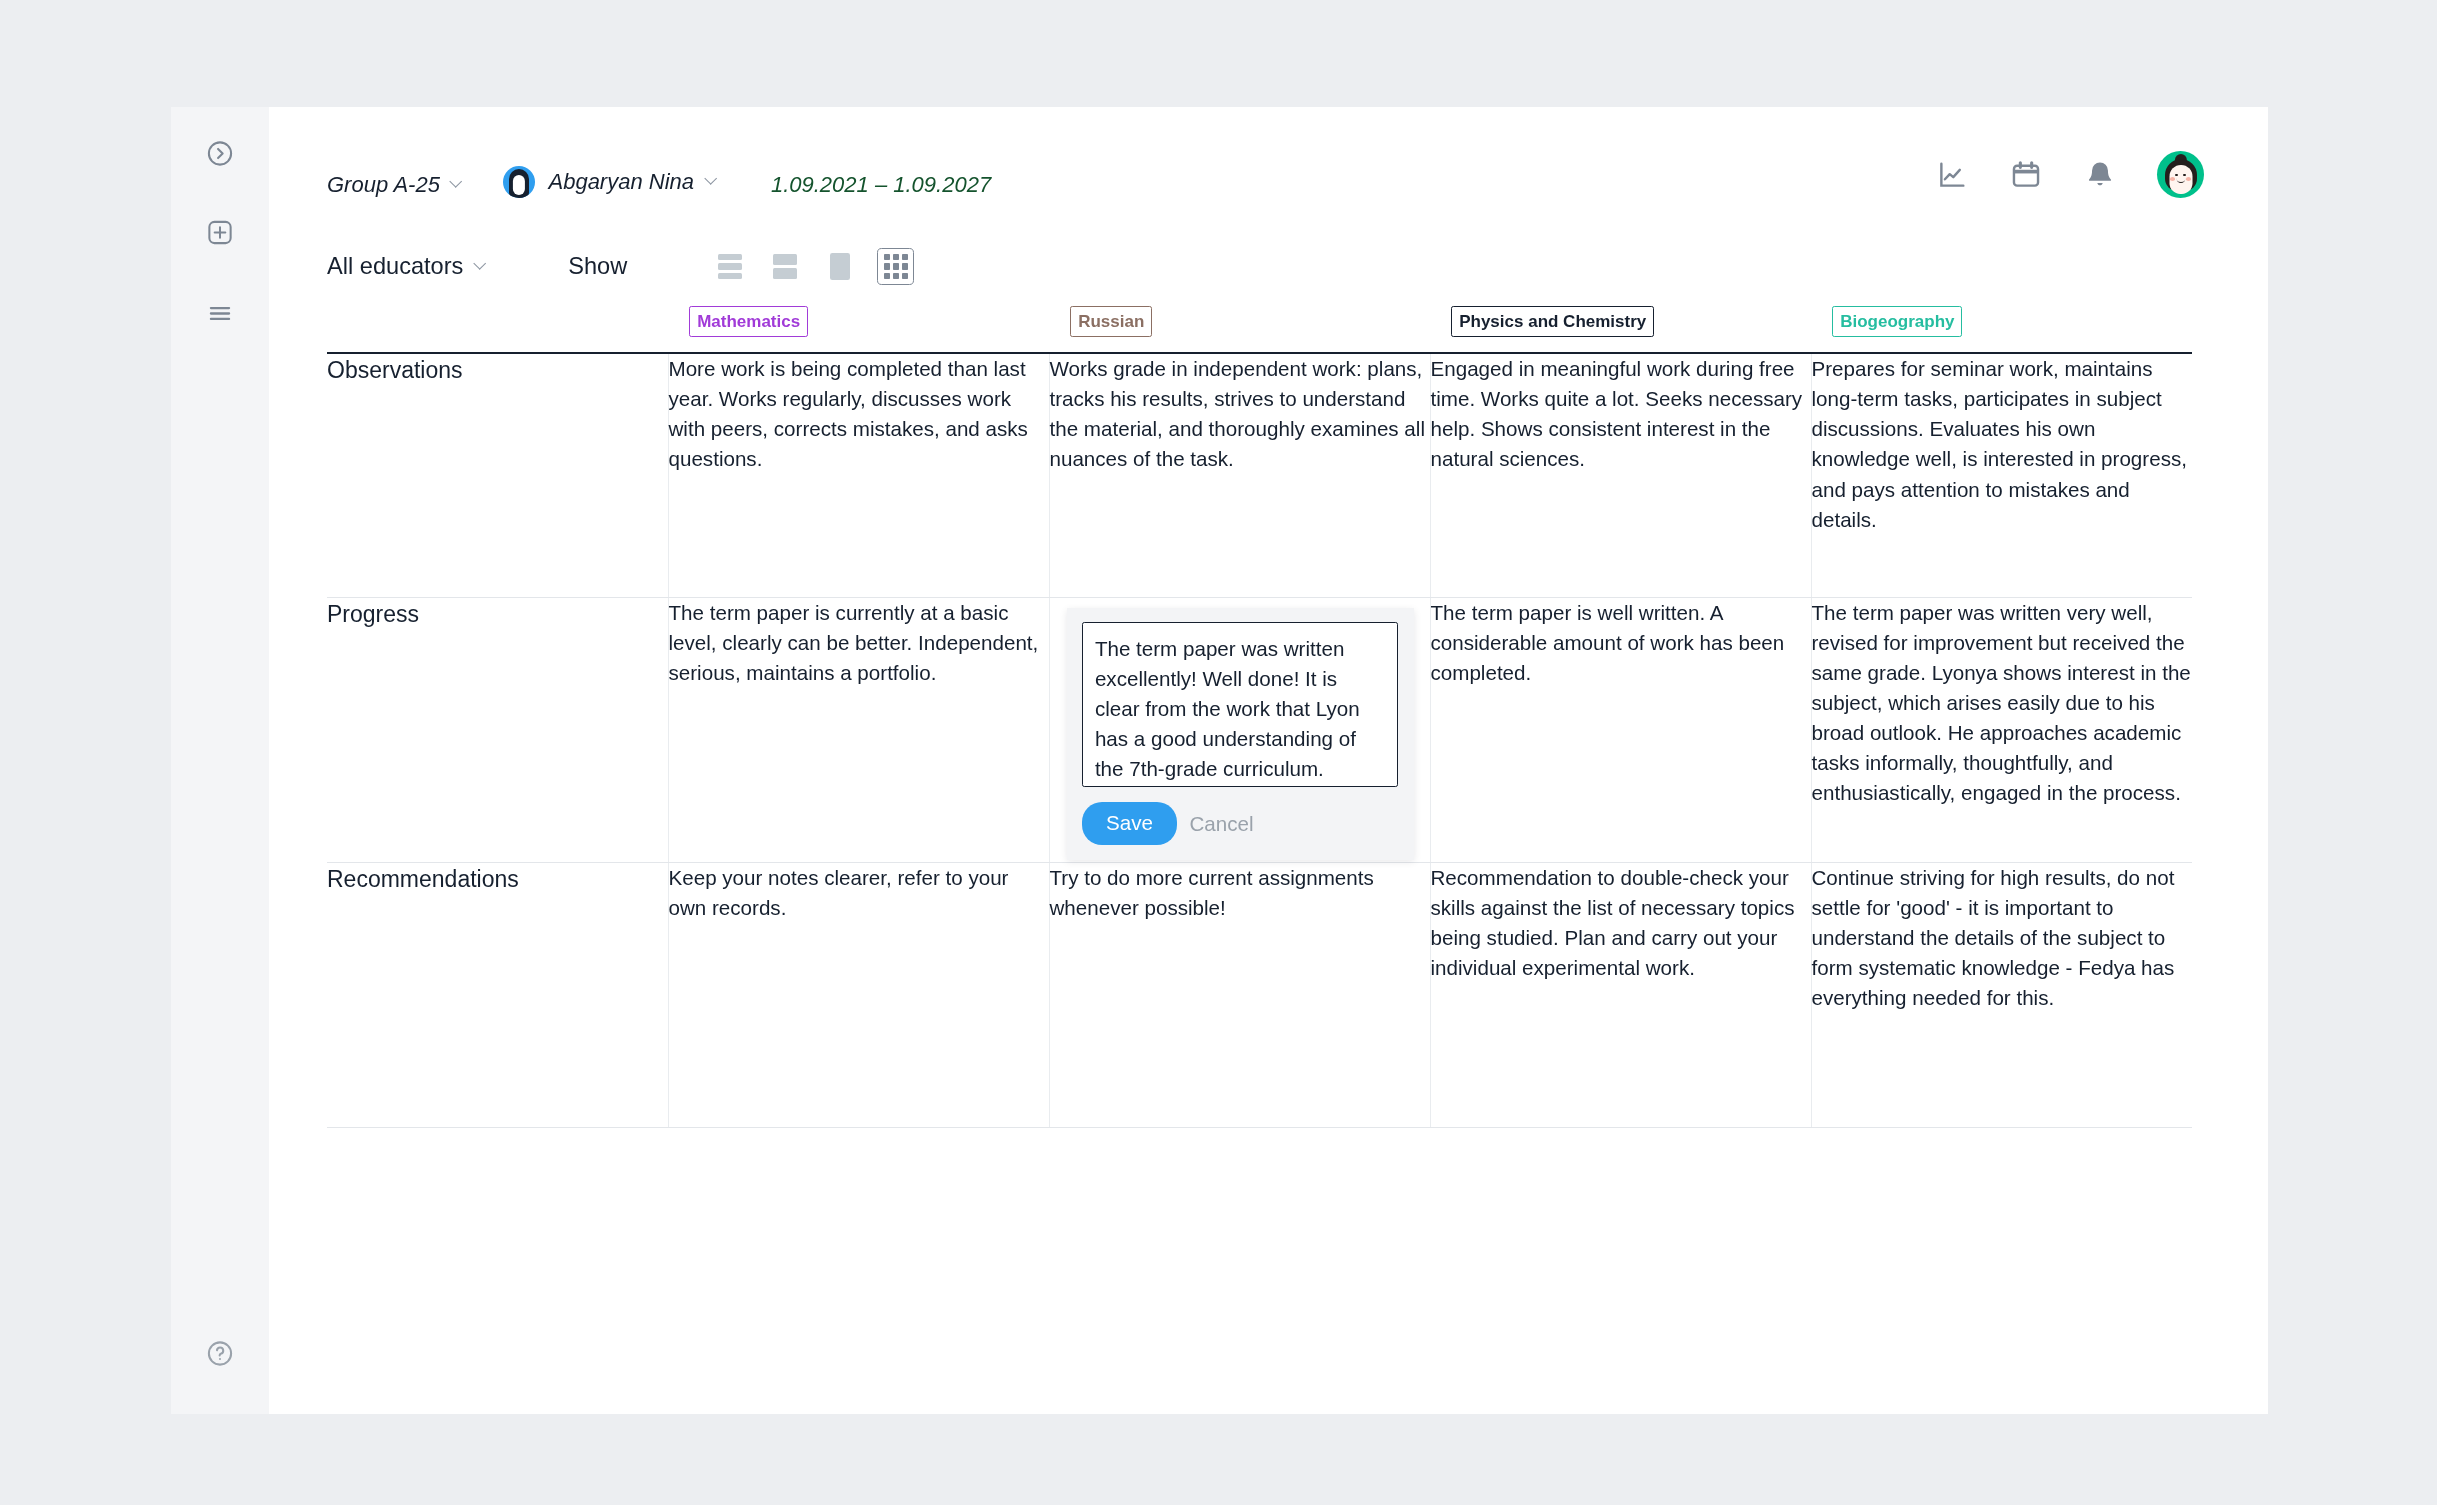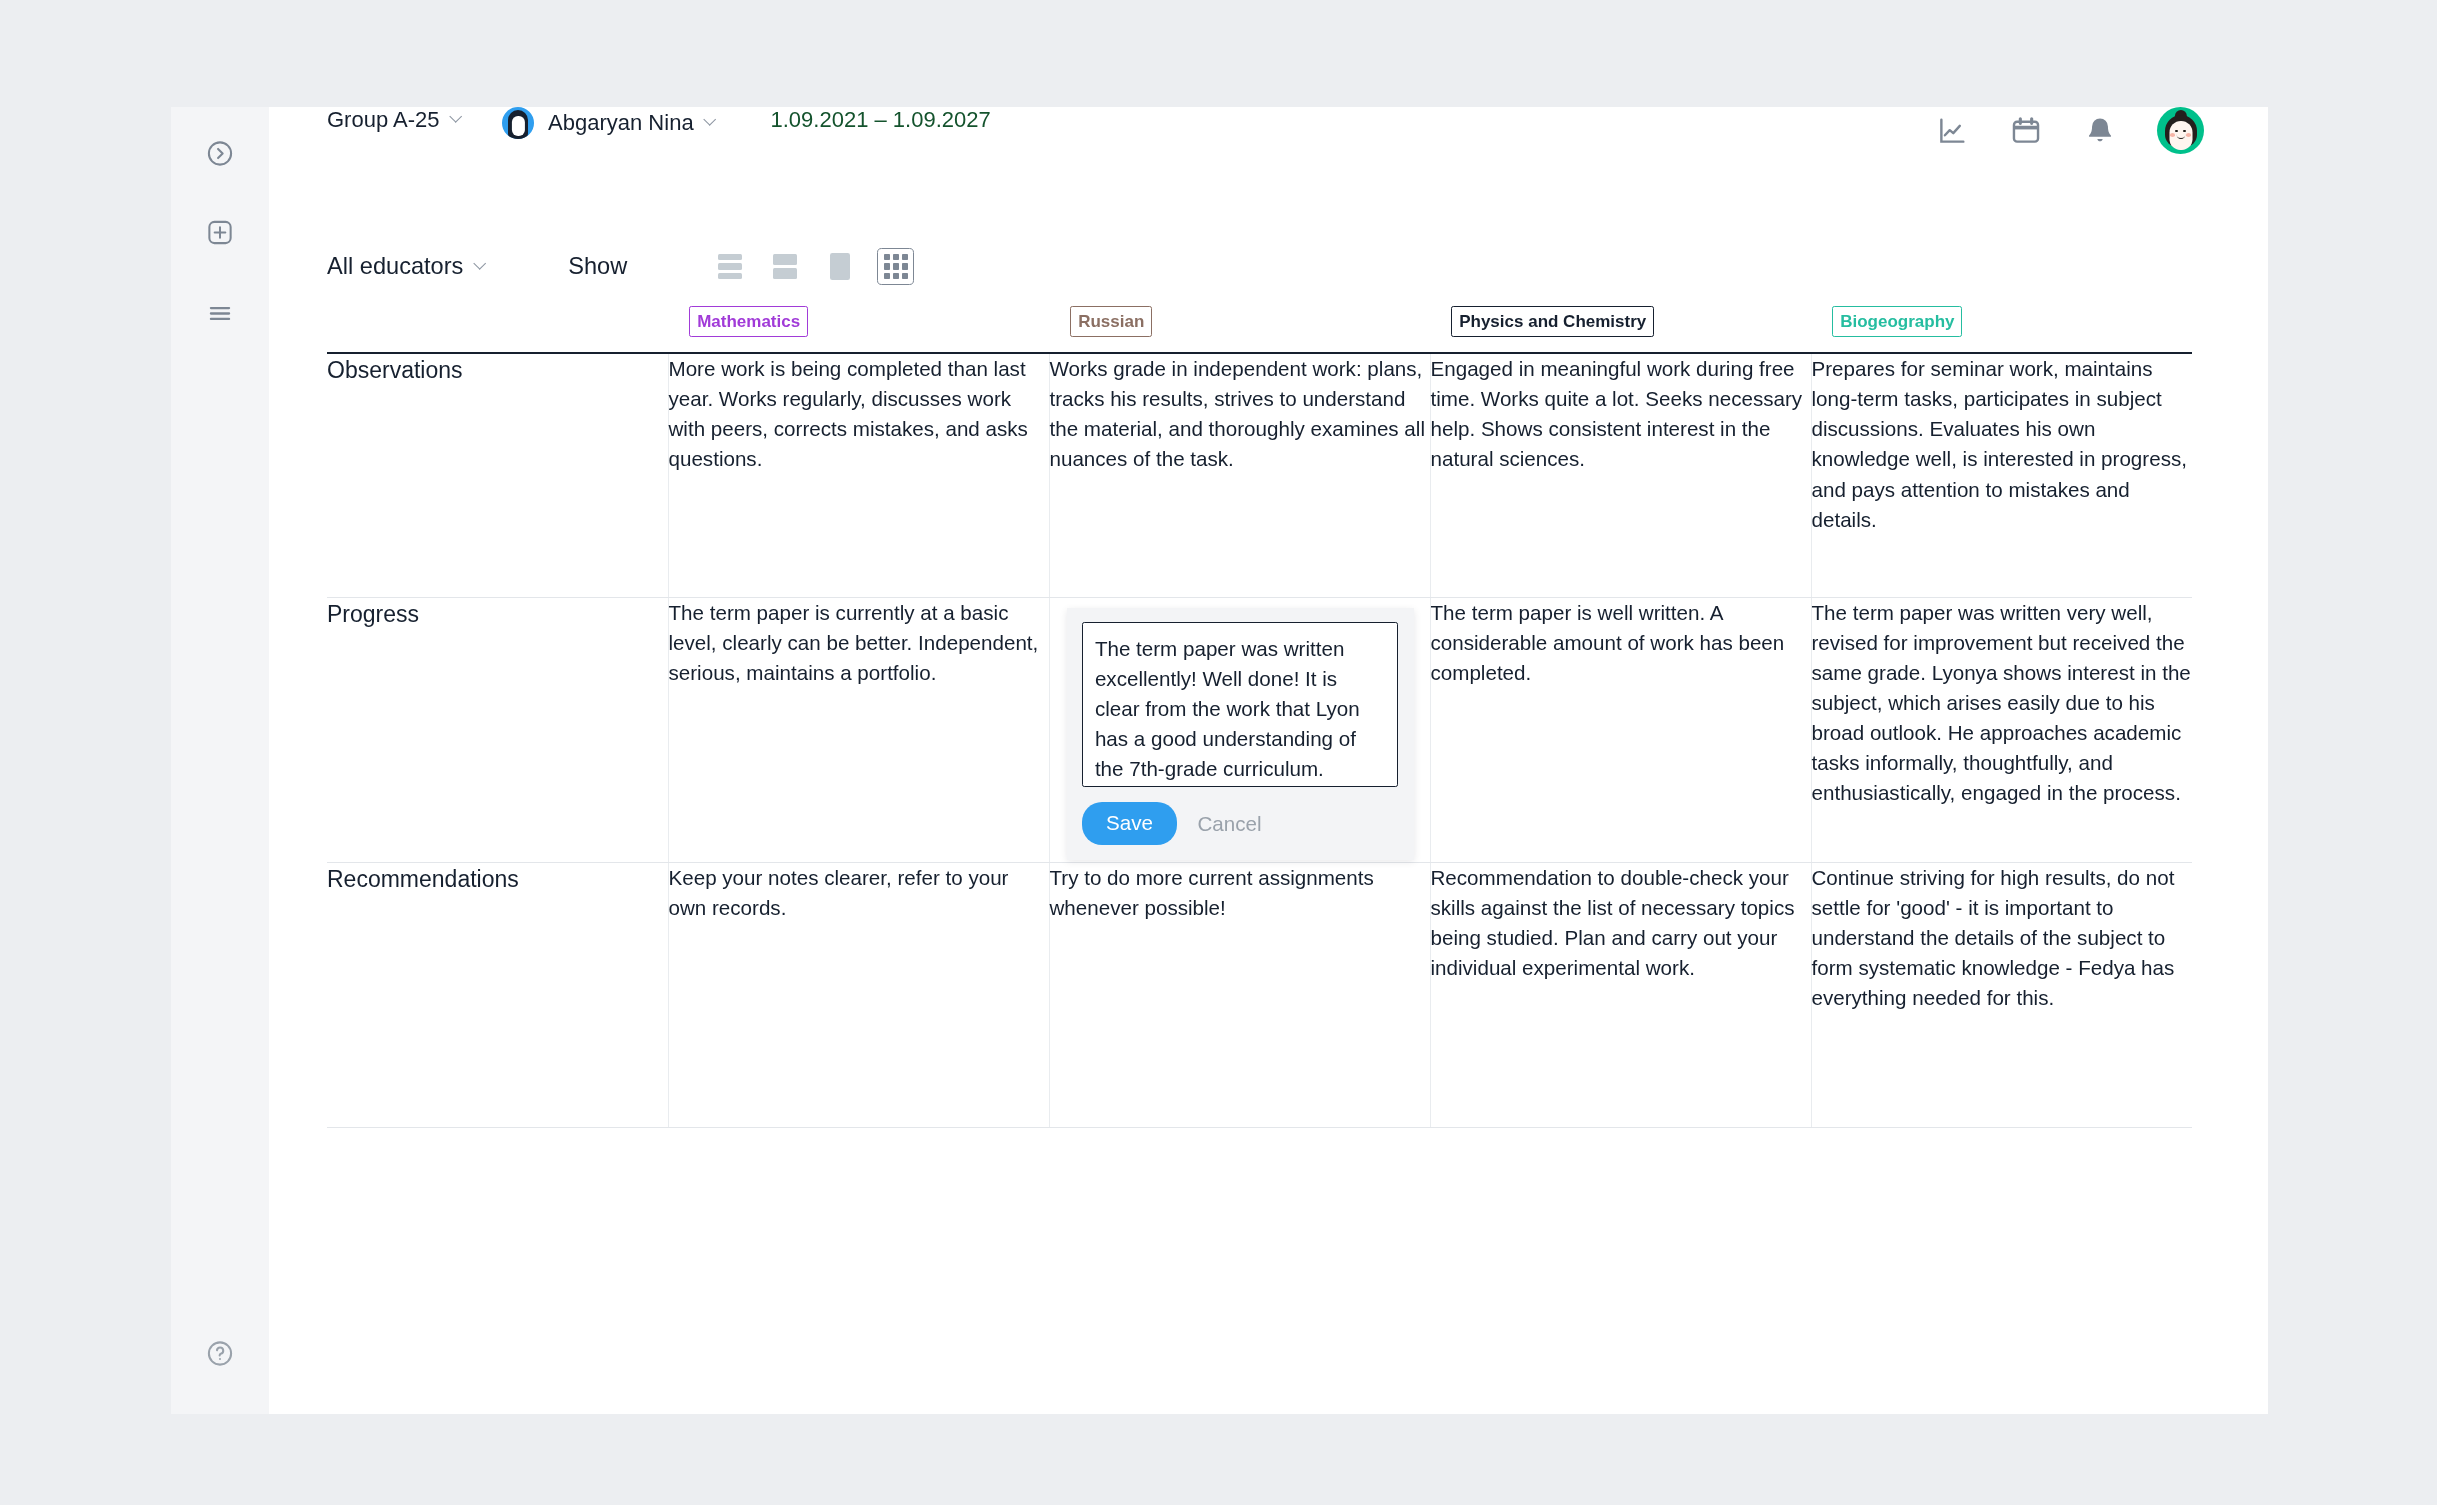--- a/index.html
+++ b/index.html
@@ -41,22 +41,23 @@
     flex: 1;
     background: #ffffff;
     position: relative;
     overflow: hidden;
   }
 
   
   .topbar {
     height: 91px;
     display: flex;
-    align-items: flex-start;
+    align-items: flex-end;
     padding: 0 64px 0 58px;
+    font-style: italic;
   }
   .crumb {
     display: flex; align-items: center;
     font-size: 22px; color: #16202f;
     cursor: pointer; white-space: nowrap;
   }
   .crumb + .crumb { margin-left: 40px; }
   .chev {
     margin-left: 10.7px;
     display: inline-block;
@@ -251,21 +252,21 @@
     padding: 10.7px 12.2px;
     font-family: "Liberation Sans", sans-serif;
     font-size: 20.6px;
     line-height: 1.46;
     color: #16202f;
     outline: none;
     overflow: hidden;
   }
   .editor-actions {
     display: flex; align-items: center;
-    margin-top: 15.2px; gap: 20px;
+    margin-top: 15.2px; gap: 12px;
   }
   .btn-save {
     background: #2f9eef;
     color: #ffffff;
     border: none;
     border-radius: 20px;
     font-family: "Liberation Sans", sans-serif;
     font-size: 20.6px;
     padding: 8.4px 24.4px 10px 24.4px;
     cursor: pointer;

